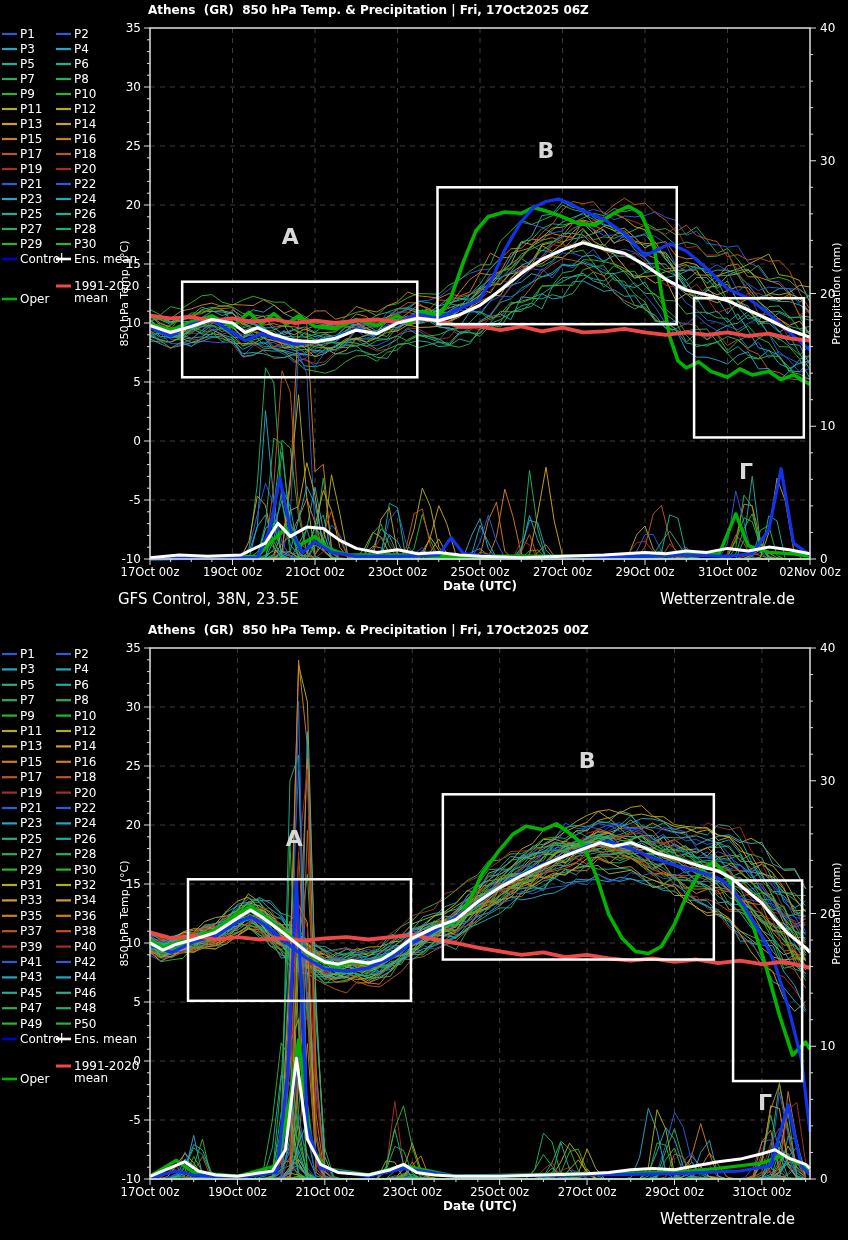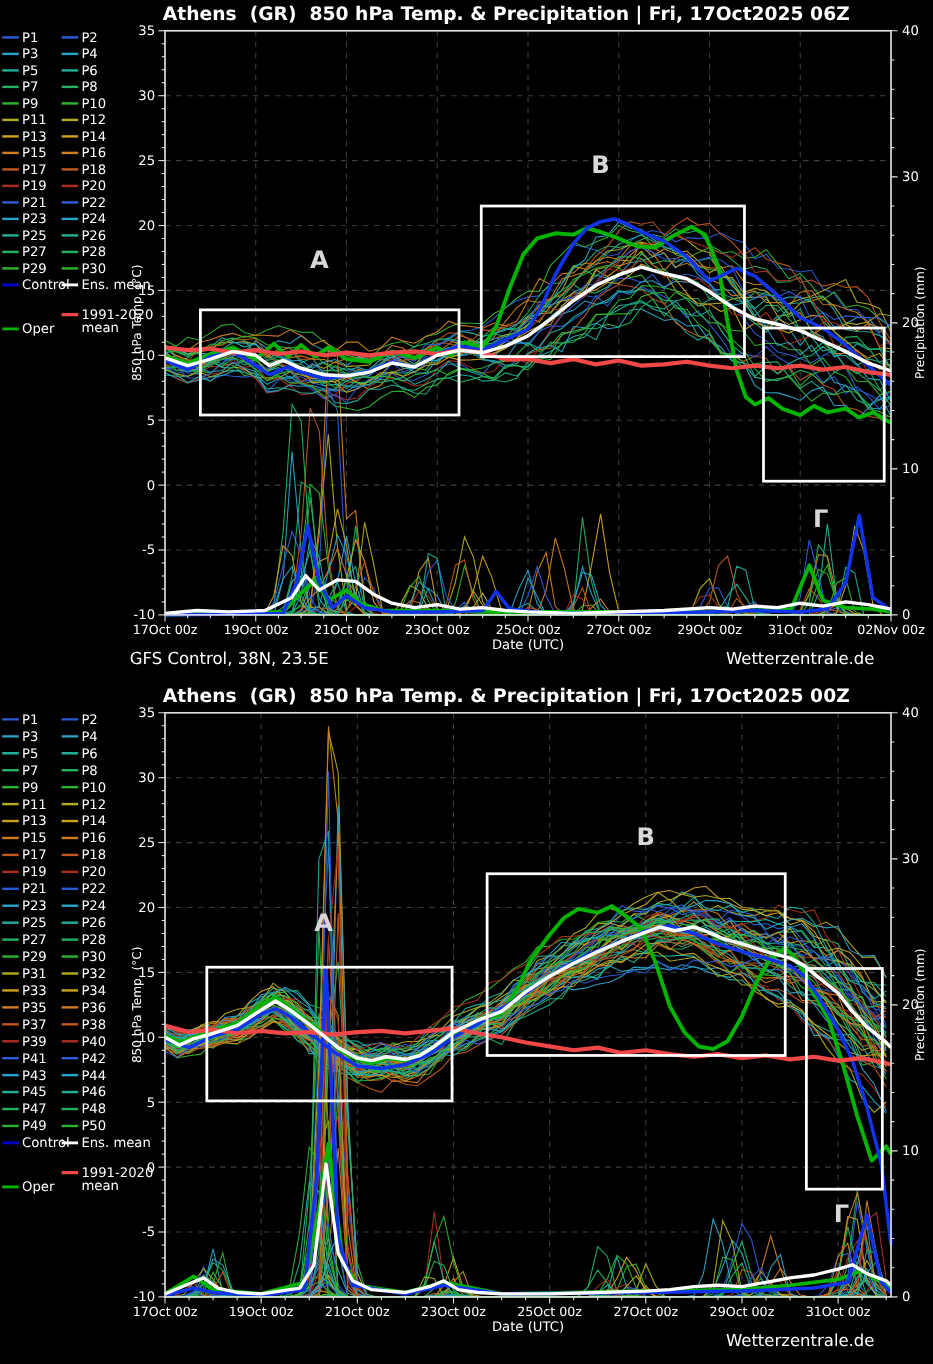--- a/index.html
+++ b/index.html
@@ -1,22 +1,22 @@
 <!DOCTYPE html>
 <html><head>
 <meta charset="utf-8">
 <style>
   html,body{margin:0;padding:0;background:#000;}
   body{width:848px;height:1240px;overflow:hidden;font-family:"DejaVu Sans",sans-serif;}
   .page{position:relative;width:848px;height:1240px;background:#000;}
   .panel{position:absolute;left:0;width:848px;height:620px;}
   #panel-0{top:0;} #panel-1{top:620px;}
   .panel svg.chart{position:absolute;left:0;top:0;}
-  .title{position:absolute;left:148px;top:3px;color:#fff;font-weight:bold;font-size:17px;white-space:pre;z-index:5;}
-  .xlabel{position:absolute;left:150px;top:579px;width:660px;text-align:center;color:#fff;font-size:12px;z-index:5;}
+  .title{position:absolute;left:148px;top:3px;color:#fff;font-weight:bold;font-size:12px;white-space:pre;z-index:5;}
+  .xlabel{position:absolute;left:150px;top:579px;width:660px;text-align:center;color:#fff;font-size:12px;z-index:5;font-weight:bold;}
   .footer-left{position:absolute;left:118px;top:590px;color:#fff;font-size:15px;z-index:5;}
   .footer-right{position:absolute;right:53px;top:590px;color:#fff;font-size:15px;z-index:5;}
   text{font-family:"DejaVu Sans",sans-serif;}
 </style>
 </head>
 <body>
 
 <div class="page">
   <section class="panel" id="panel-0">
     <svg class="chart" width="848" height="620">

